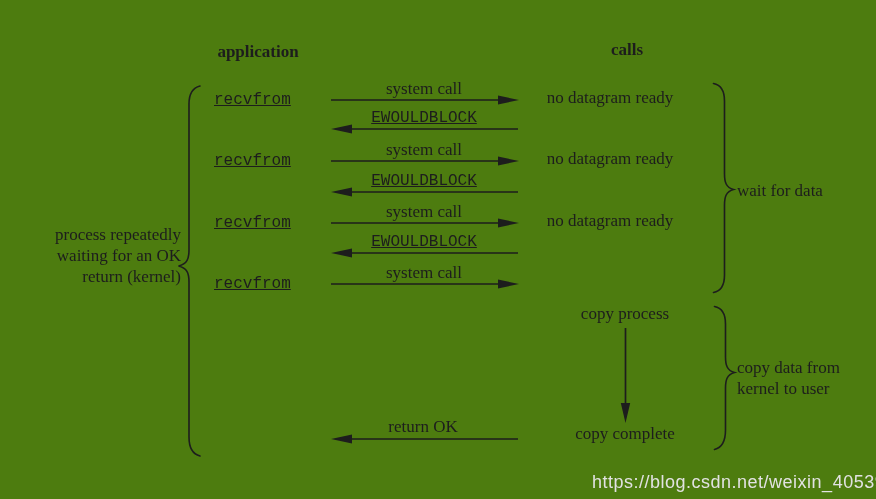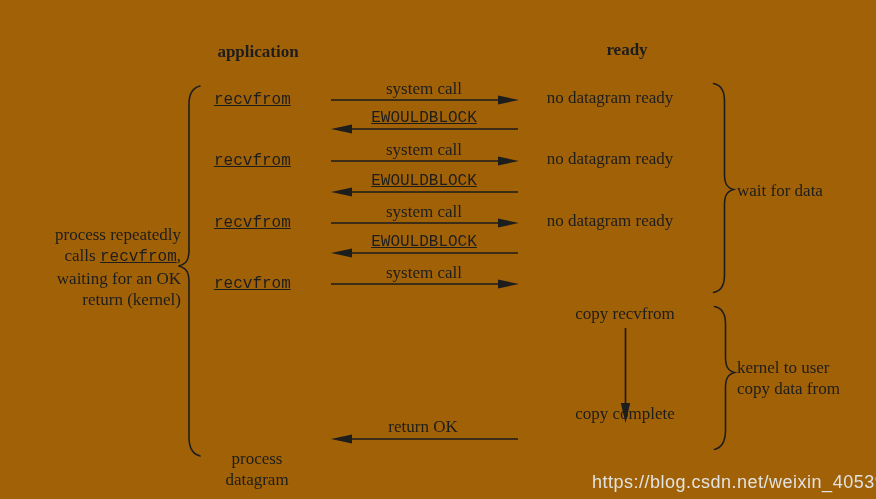--- a/index.html
+++ b/index.html
@@ -1,19 +1,19 @@
 <!DOCTYPE html>
 <html><head>
 <meta charset="utf-8">
 <style>
   html,body{margin:0;padding:0;background:#ffffff;}
   #figure{
     position:relative;
     width:876px;height:499px;
-    background:#a16207;
+    background:#4d7c0f;
     overflow:hidden;
     font-family:"Liberation Serif", serif;
     color:#1d1d1d;
   }
   .abs{position:absolute;white-space:nowrap;}
   .c{transform:translate(-50%,-50%);}
   .l{transform:translateY(-50%);}
   .serif{font-family:"Liberation Serif", serif;font-size:17px;}
   .bold{font-weight:bold;}
   .mono{font-family:"Liberation Mono", monospace;font-size:16px;text-decoration:underline;}
@@ -77,25 +77,24 @@
       <polygon points="620.8,403 630.2,403 625.5,423"></polygon>
     </g>
 
     <g>
       <line x1="352" y1="439" x2="518" y2="439" stroke-width="1.7"></line>
       <polygon points="352,434.6 352,443.4 331,439"></polygon>
     </g>
   </svg>
 
   <div class="abs c serif bold" style="left:258px;top:52px;">application</div>
-  <div class="abs c serif bold" style="left:627px;top:50px;">ready</div>
+  <div class="abs c serif bold" style="left:627px;top:50px;">calls</div>
 
   <div class="abs note" style="right:695px;top:224px;text-align:right;">
     <div>process repeatedly</div>
-    <div><span>calls </span><span class="mono">recvfrom</span><span>,</span></div>
     <div>waiting for an OK</div>
     <div>return (kernel)</div>
   </div>
 
   <div class="abs l mono" style="left:214px;top:100px;">recvfrom</div>
   <div class="abs c serif" style="left:424px;top:89px;">system call</div>
   <div class="abs c mono" style="left:424px;top:118px;">EWOULDBLOCK</div>
   <div class="abs c serif" style="left:610px;top:98px;">no datagram ready</div>
 
   <div class="abs l mono" style="left:214px;top:161px;">recvfrom</div>
@@ -104,30 +103,26 @@
   <div class="abs c serif" style="left:610px;top:159px;">no datagram ready</div>
 
   <div class="abs l mono" style="left:214px;top:223px;">recvfrom</div>
   <div class="abs c serif" style="left:424px;top:212px;">system call</div>
   <div class="abs c mono" style="left:424px;top:242px;">EWOULDBLOCK</div>
   <div class="abs c serif" style="left:610px;top:221px;">no datagram ready</div>
 
   <div class="abs l mono" style="left:214px;top:284px;">recvfrom</div>
   <div class="abs c serif" style="left:424px;top:273px;">system call</div>
 
-  <div class="abs c serif" style="left:625px;top:314px;">copy recvfrom</div>
-  <div class="abs c serif" style="left:625px;top:414px;">copy complete</div>
+  <div class="abs c serif" style="left:625px;top:314px;">copy process</div>
+  <div class="abs c serif" style="left:625px;top:434px;">copy complete</div>
   <div class="abs c serif" style="left:423px;top:427px;">return OK</div>
 
   <div class="abs l brace-label" style="left:737px;top:190px;text-align:right;">wait for data</div>
   <div class="abs brace-label" style="left:737px;top:357px;">
+    <div>copy data from</div>
     <div>kernel to user</div>
-    <div>copy data from</div>
   </div>
 
-  <div class="abs serif" style="left:257px;top:448px;transform:translateX(-50%);text-align:center;line-height:21px;">
-    <div>process</div>
-    <div>datagram</div>
-  </div>
 
   <div class="abs l watermark" style="left:592px;top:482px;">https://blog.csdn.net/weixin_40539125</div>
 
 </div>
 
 </body></html>

